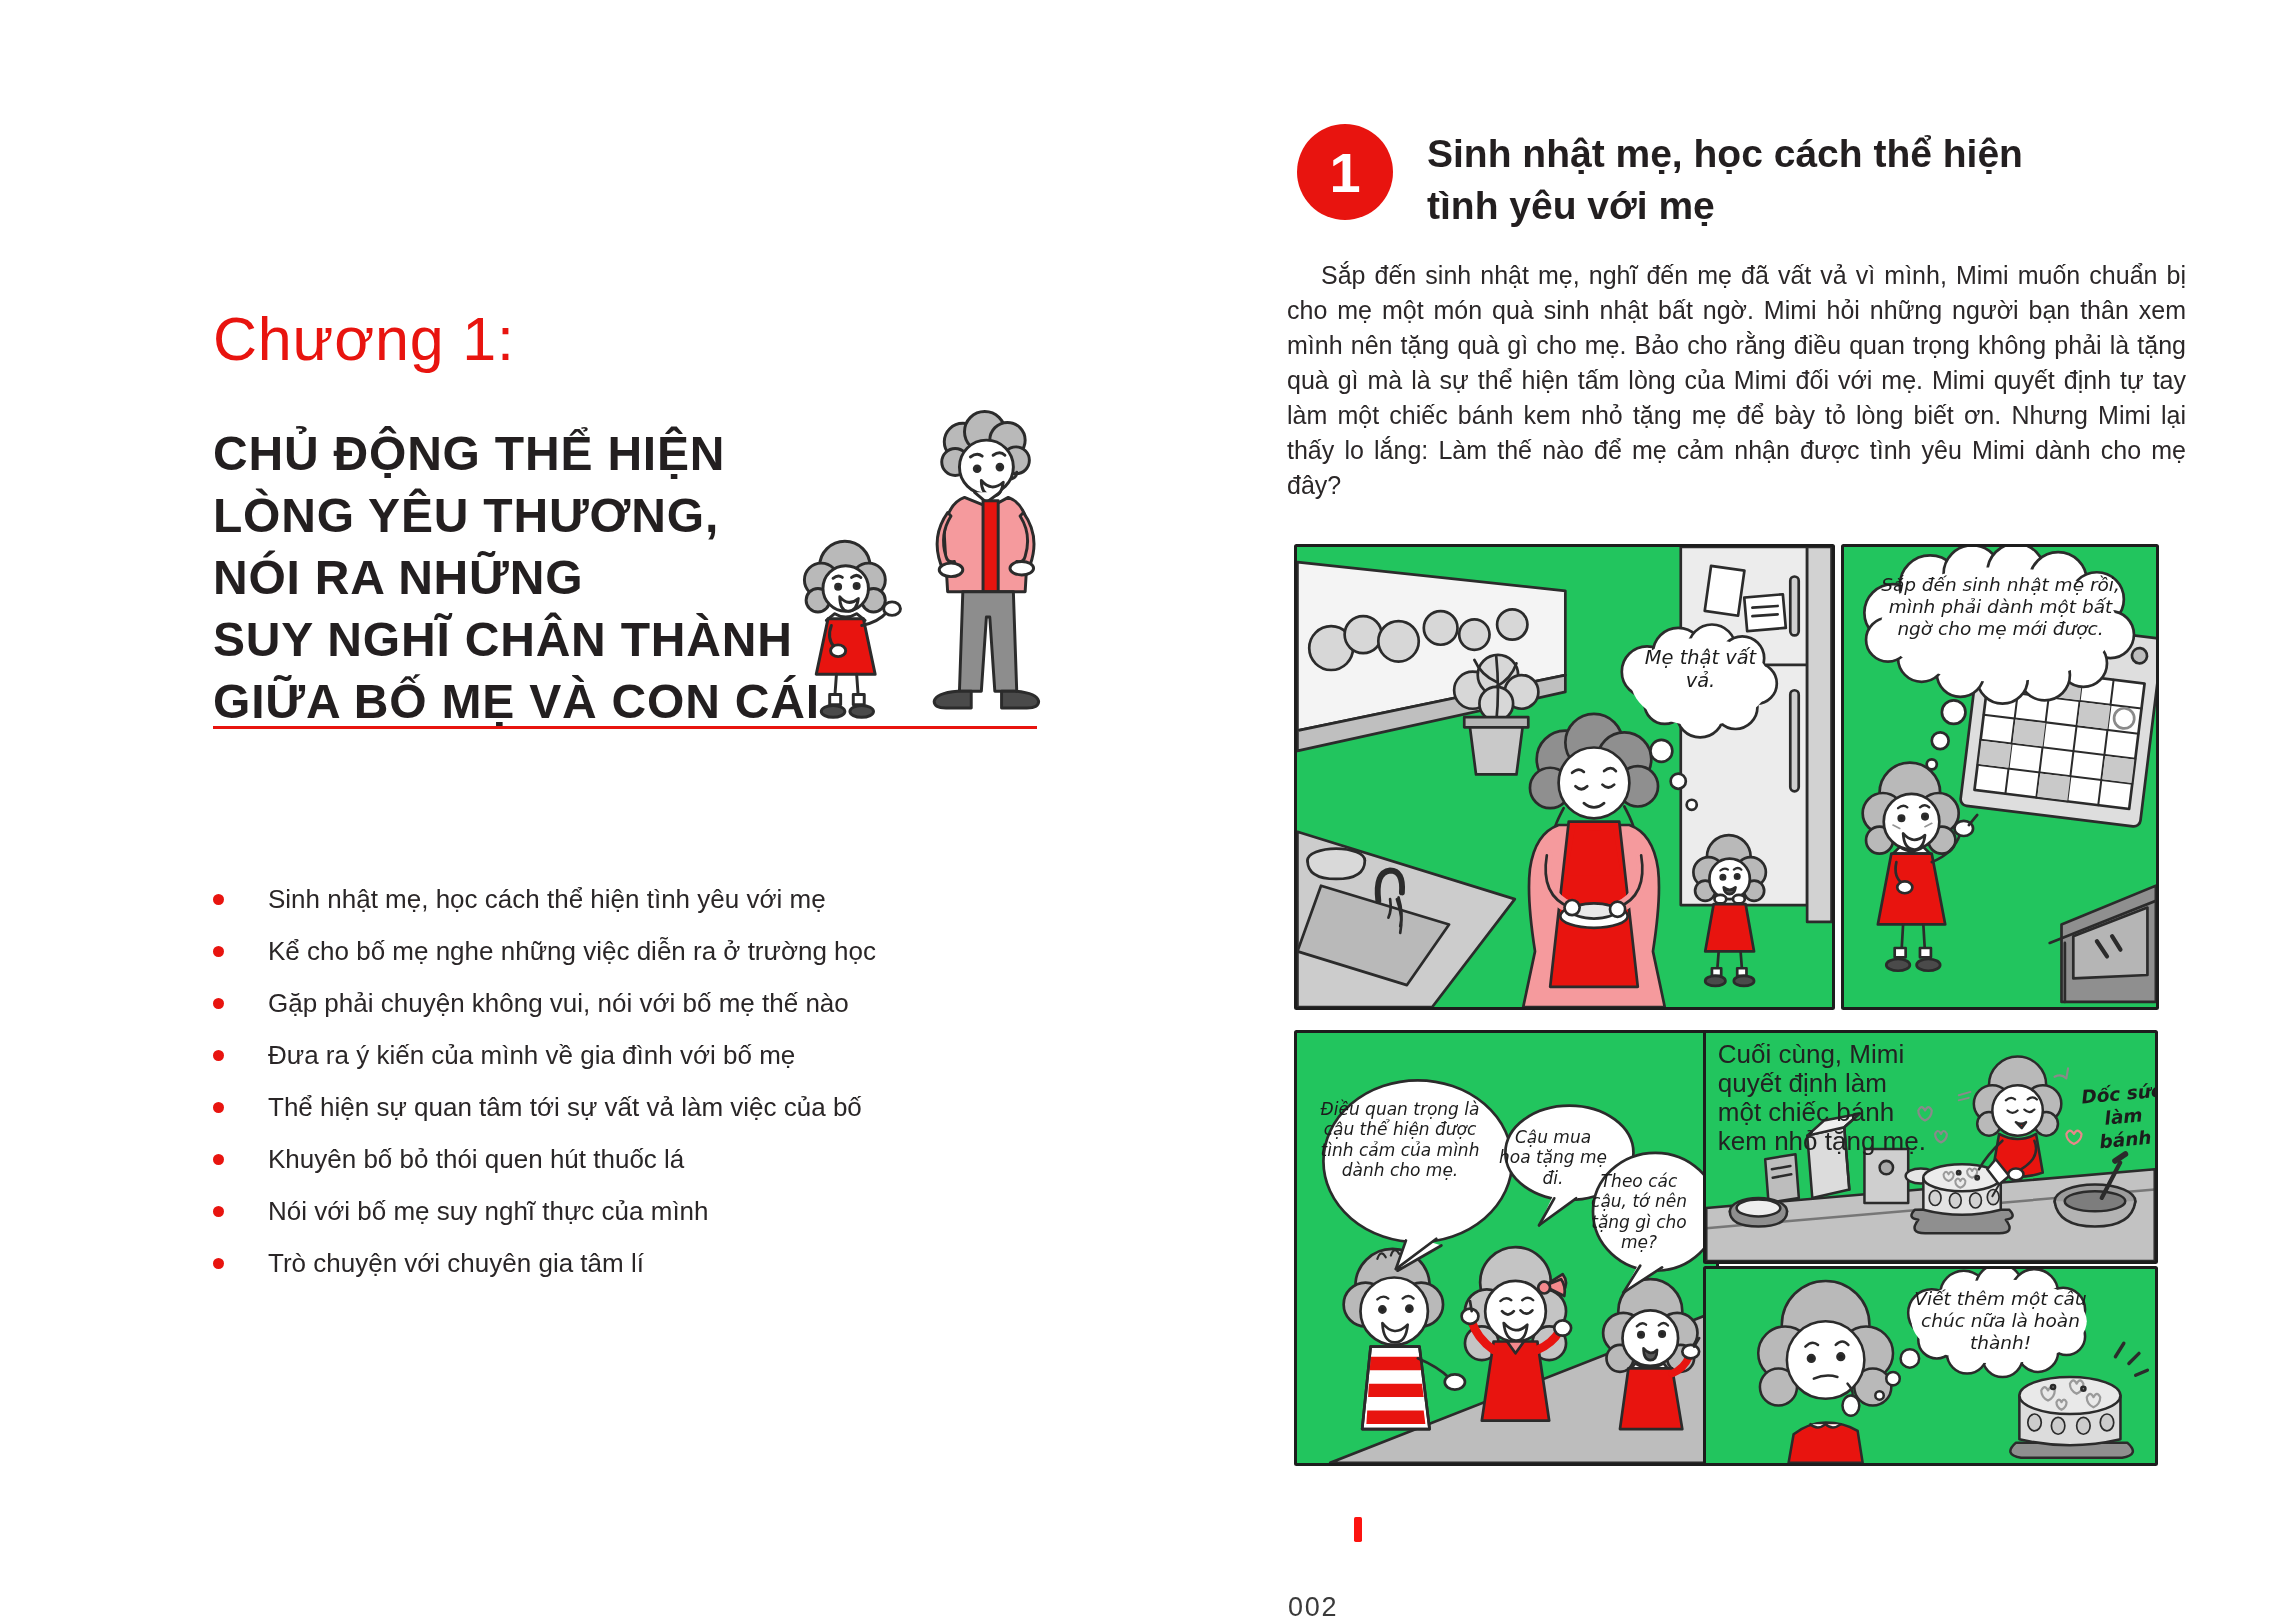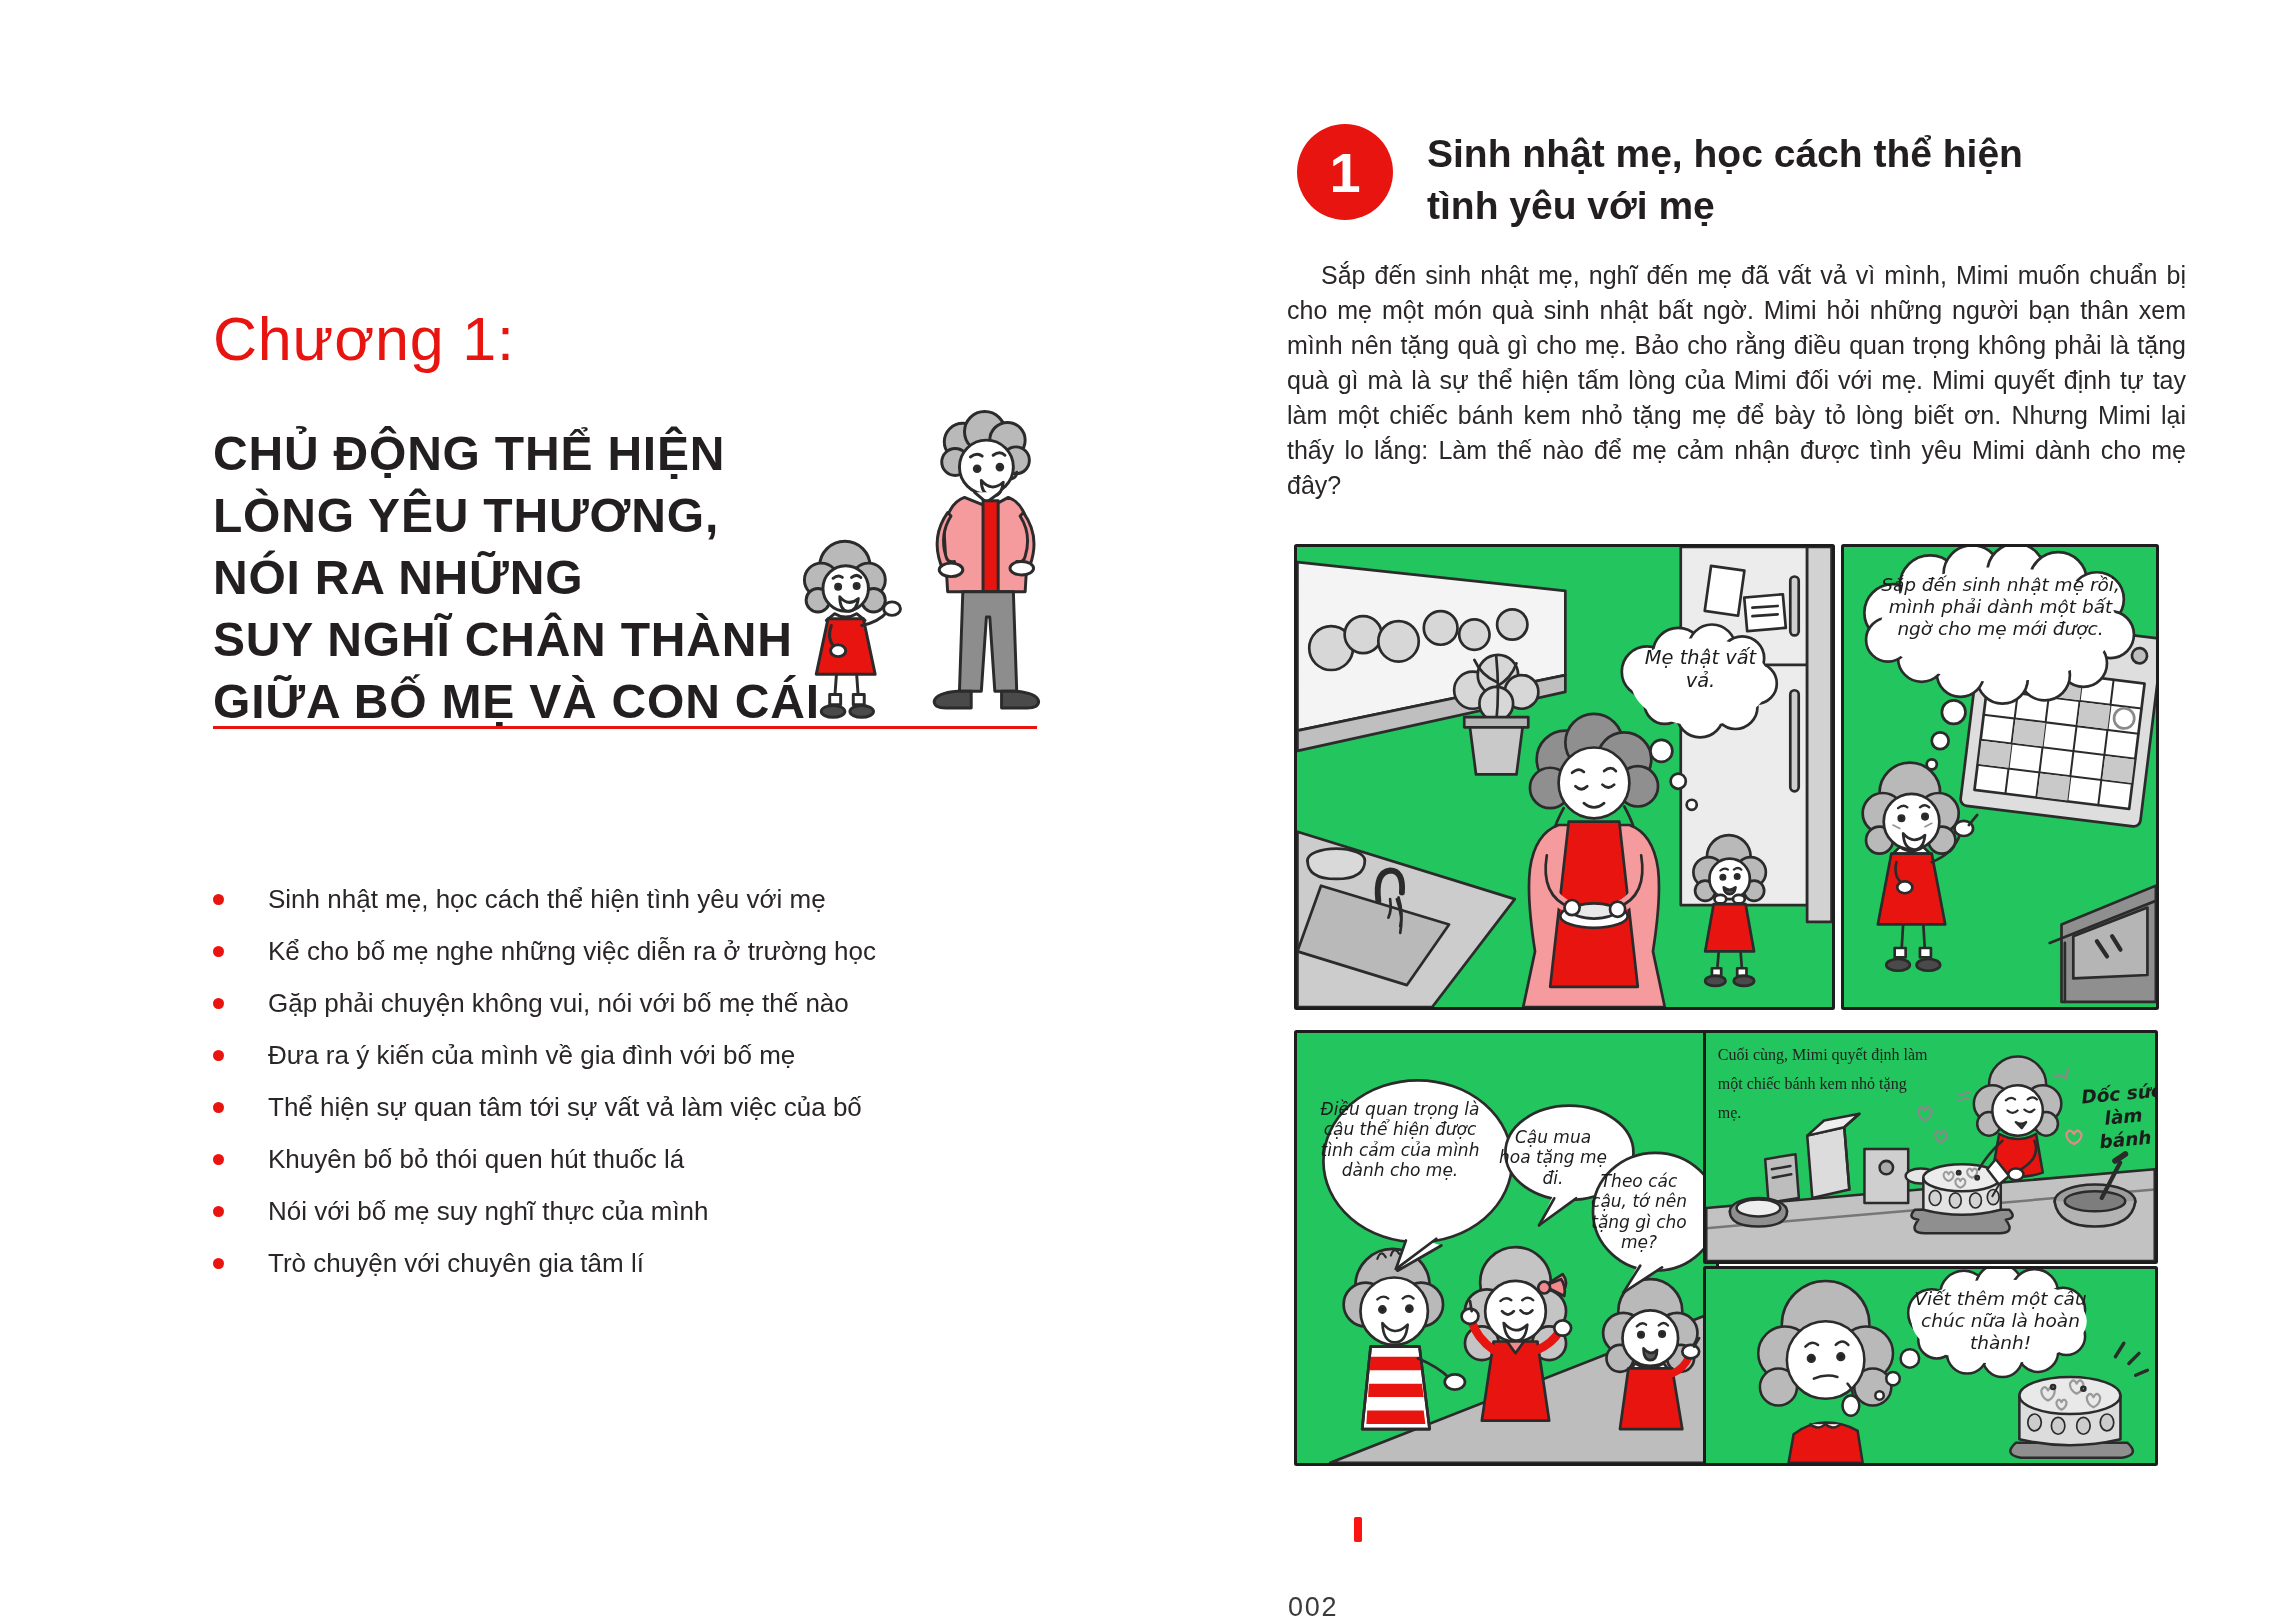--- a/index.html
+++ b/index.html
@@ -18,21 +18,21 @@
 
   
   .num-circle{left:1297px;top:124px;width:96px;height:96px;border-radius:50%;background:#e8140f;
               display:flex;align-items:center;justify-content:center;color:#fff;font-size:56px;font-weight:bold;}
   .section-title{left:1427px;top:128px;font-size:39px;font-weight:bold;line-height:52px;color:#231f20;}
   .intro{left:1287px;top:258px;width:899px;font-size:25px;line-height:35px;text-align:justify;
          text-indent:34px;color:#2b2728;}
 
   .panel{position:absolute;background:#22c55e;border:3.4px solid #1d1d1d;border-radius:2.5px;overflow:hidden;}
   .btxt{position:absolute;text-align:center;font-family:"DejaVu Sans",sans-serif;color:#1c1c1c;line-height:1.2;}
-  .caption{position:absolute;font-family:Liberation Serif, serif;color:#222;font-size:16px;line-height:29px;}
+  .caption{position:absolute;font-family:Liberation Sans, sans-serif;color:#222;font-size:26px;line-height:29px;}
   .hand{position:absolute;font-family:"DejaVu Sans",sans-serif;font-weight:bold;font-style:italic;
         font-size:18.5px;color:#1c1c1c;transform:rotate(-5deg);line-height:1.25;text-align:center;}
 
   .footer{left:1288px;top:1592px;font-size:27px;color:#3a3a3a;letter-spacing:1.7px;}
   .footer-bar{left:1354px;top:1517px;width:7.6px;height:25px;background:#fc1410;border-radius:1.7px;}
 
   svg{display:block;}
 </style>
 </head>
 <body>

